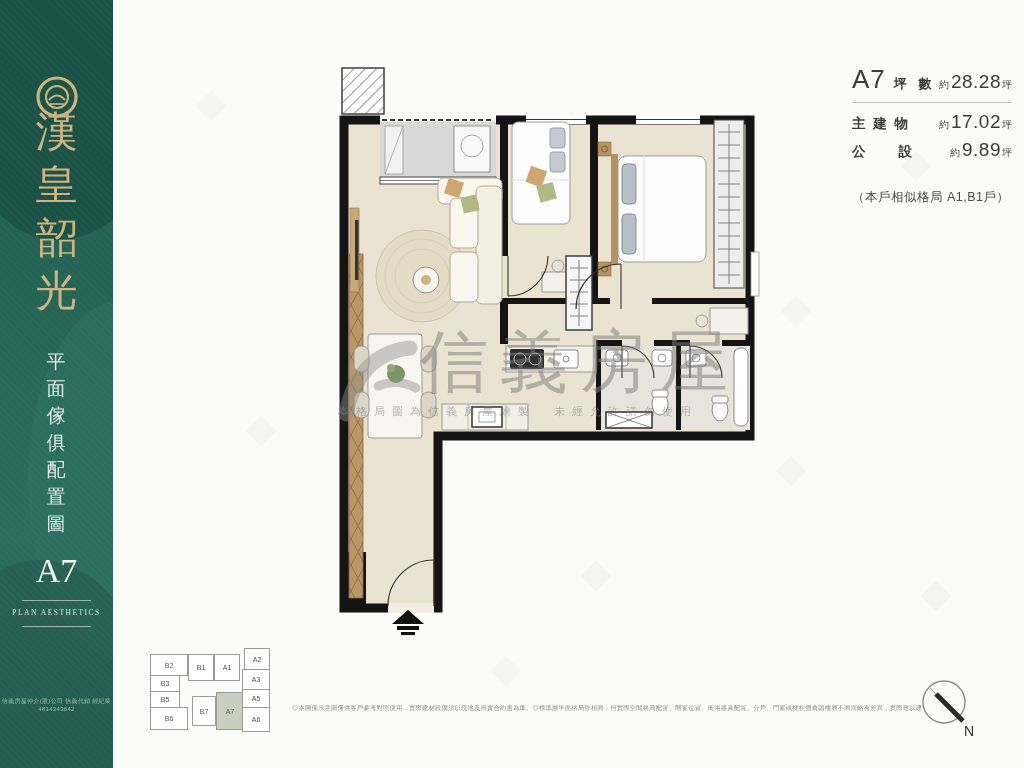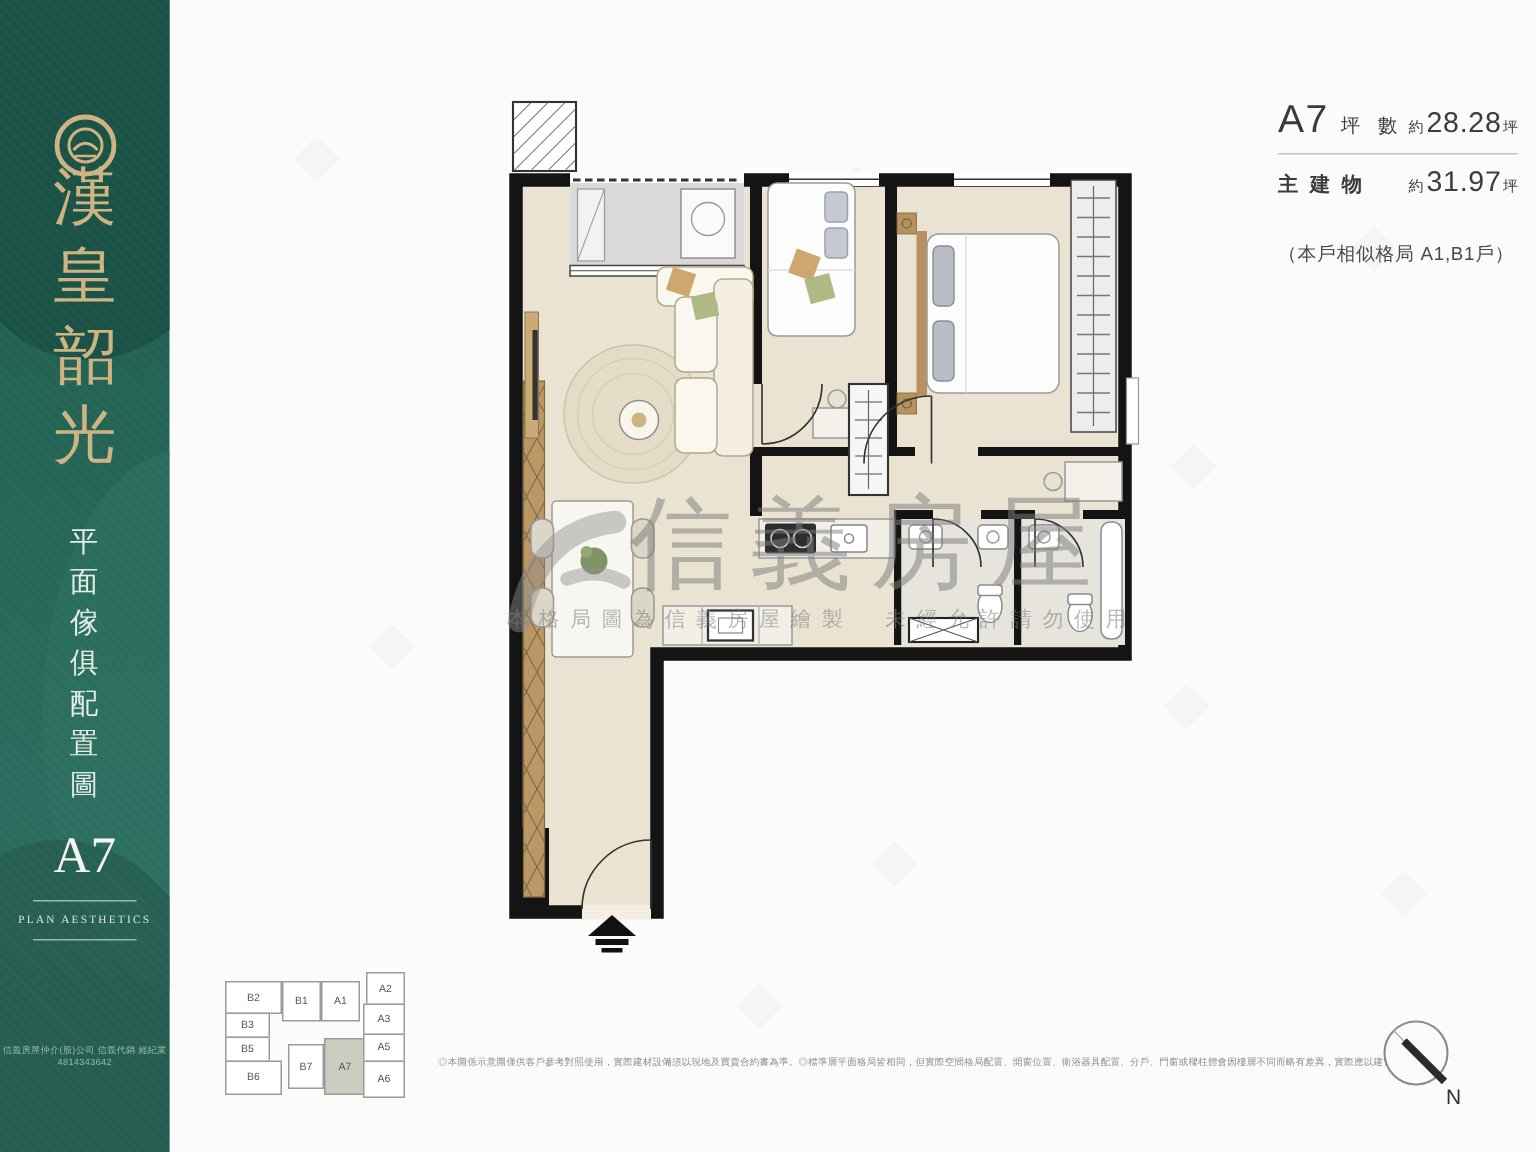--- a/index.html
+++ b/index.html
@@ -31,38 +31,38 @@
   .unit-rule{position:absolute;left:22px;width:69px;height:1px;background:rgba(255,255,255,.55);}
   .unit-tag{position:absolute;left:0;top:608px;width:113px;text-align:center;
            font-family:"Liberation Serif",serif;color:#d9e6de;font-size:7.5px;letter-spacing:1.5px;}
   .sb-footer{position:absolute;left:0;top:697px;width:113px;text-align:center;
            color:#9cbcab;font-size:6px;line-height:8px;letter-spacing:.3px;}
 
   
   .info{position:absolute;left:852px;top:64px;width:160px;color:#3c3c3c;}
   .info-head{display:flex;align-items:baseline;}
   .info-unit{font-size:26px;font-weight:400;letter-spacing:1px;}
-  .info-headlabel{font-size:13px;letter-spacing:4px;margin-left:8px;font-weight:normal;}
+  .info-headlabel{font-size:13px;letter-spacing:4px;margin-left:8px;font-weight:bold;}
   .info-val{margin-left:auto;white-space:nowrap;text-align:right;}
   .vp{font-size:10px;margin-right:2px;}
   .vn{font-size:19px;letter-spacing:.5px;}
   .vs{font-size:10px;margin-left:1px;}
   .info-divider{height:1px;background:#c4c4c4;margin:7px 0 8px 0;}
   .info-row{display:flex;align-items:baseline;margin:6px 0;}
   .info-row .lbl{font-size:13.5px;letter-spacing:2px;font-weight:bold;white-space:pre;}
   .info-note{margin-top:28px;font-size:12.5px;letter-spacing:.5px;color:#4a4a4a;white-space:nowrap;}
 
   
   .plan{position:absolute;left:330px;top:58px;width:430px;height:578px;z-index:1;}
 
   
   .wm{position:absolute;z-index:3;pointer-events:none;}
   .wm-brand{left:420px;top:317px;font-size:68px;font-weight:normal;letter-spacing:12px;
             color:rgba(125,125,125,.52);white-space:nowrap;}
-  .wm-note{left:338px;top:404px;font-size:14px;letter-spacing:7px;
+  .wm-note{left:338px;top:404px;font-size:11px;letter-spacing:7px;
             color:rgba(128,128,128,.55);white-space:nowrap;}
   .wm-logo{left:332px;top:326px;opacity:.45;}
 
   
   .keyplan{position:absolute;left:150px;top:648px;width:120px;height:86px;}
   .kp{position:absolute;border:1px solid #9b9b9b;background:#fff;display:flex;
       align-items:center;justify-content:center;font-size:7px;color:#555;box-sizing:border-box;}
   .kp.hl{background:#cacec1;}
 
   
@@ -135,21 +135,27 @@
     <span class="info-headlabel">坪 數</span>
     <span class="info-val">
       <span class="vp">約</span><span class="vn">28.28</span><span class="vs">坪</span>
     </span>
   </div>
   <div class="info-divider"></div>
 
   <div class="info-row">
     <span class="lbl">主 建 物</span>
     <span class="info-val">
-      <span class="vp">約</span><span class="vn">31.97</span><span class="vs">坪</span>
+      <span class="vp">約</span><span class="vn">17.02</span><span class="vs">坪</span>
+    </span>
+  </div>
+  <div class="info-row">
+    <span class="lbl">公　　設</span>
+    <span class="info-val">
+      <span class="vp">約</span><span class="vn">9.89</span><span class="vs">坪</span>
     </span>
   </div>
 
   <div class="info-note">（本戶相似格局 A1,B1戶）</div>
 </div>
 
 <svg class="plan" viewBox="0 0 430 578">
   <defs>
     <pattern id="hatch" width="8" height="8" patternUnits="userSpaceOnUse" patternTransform="rotate(45)">
       <line x1="0" y1="0" x2="0" y2="8" stroke="#555" stroke-width="1.2"></line>

